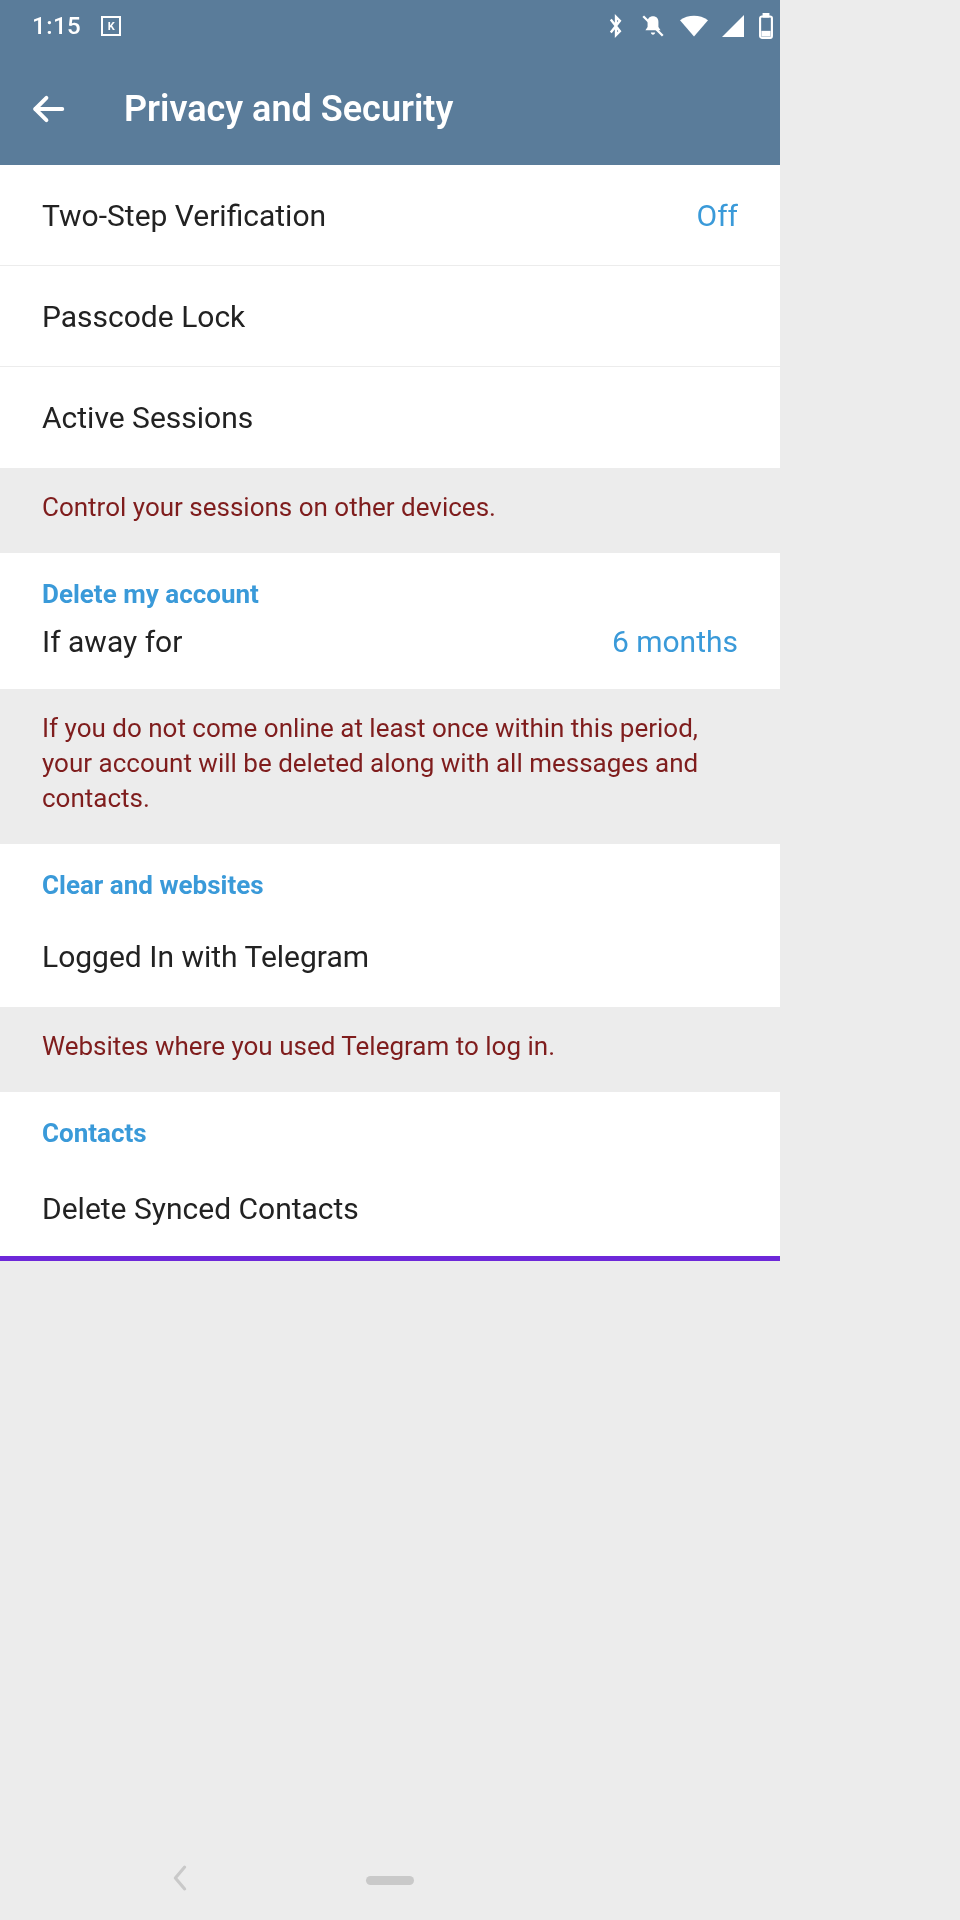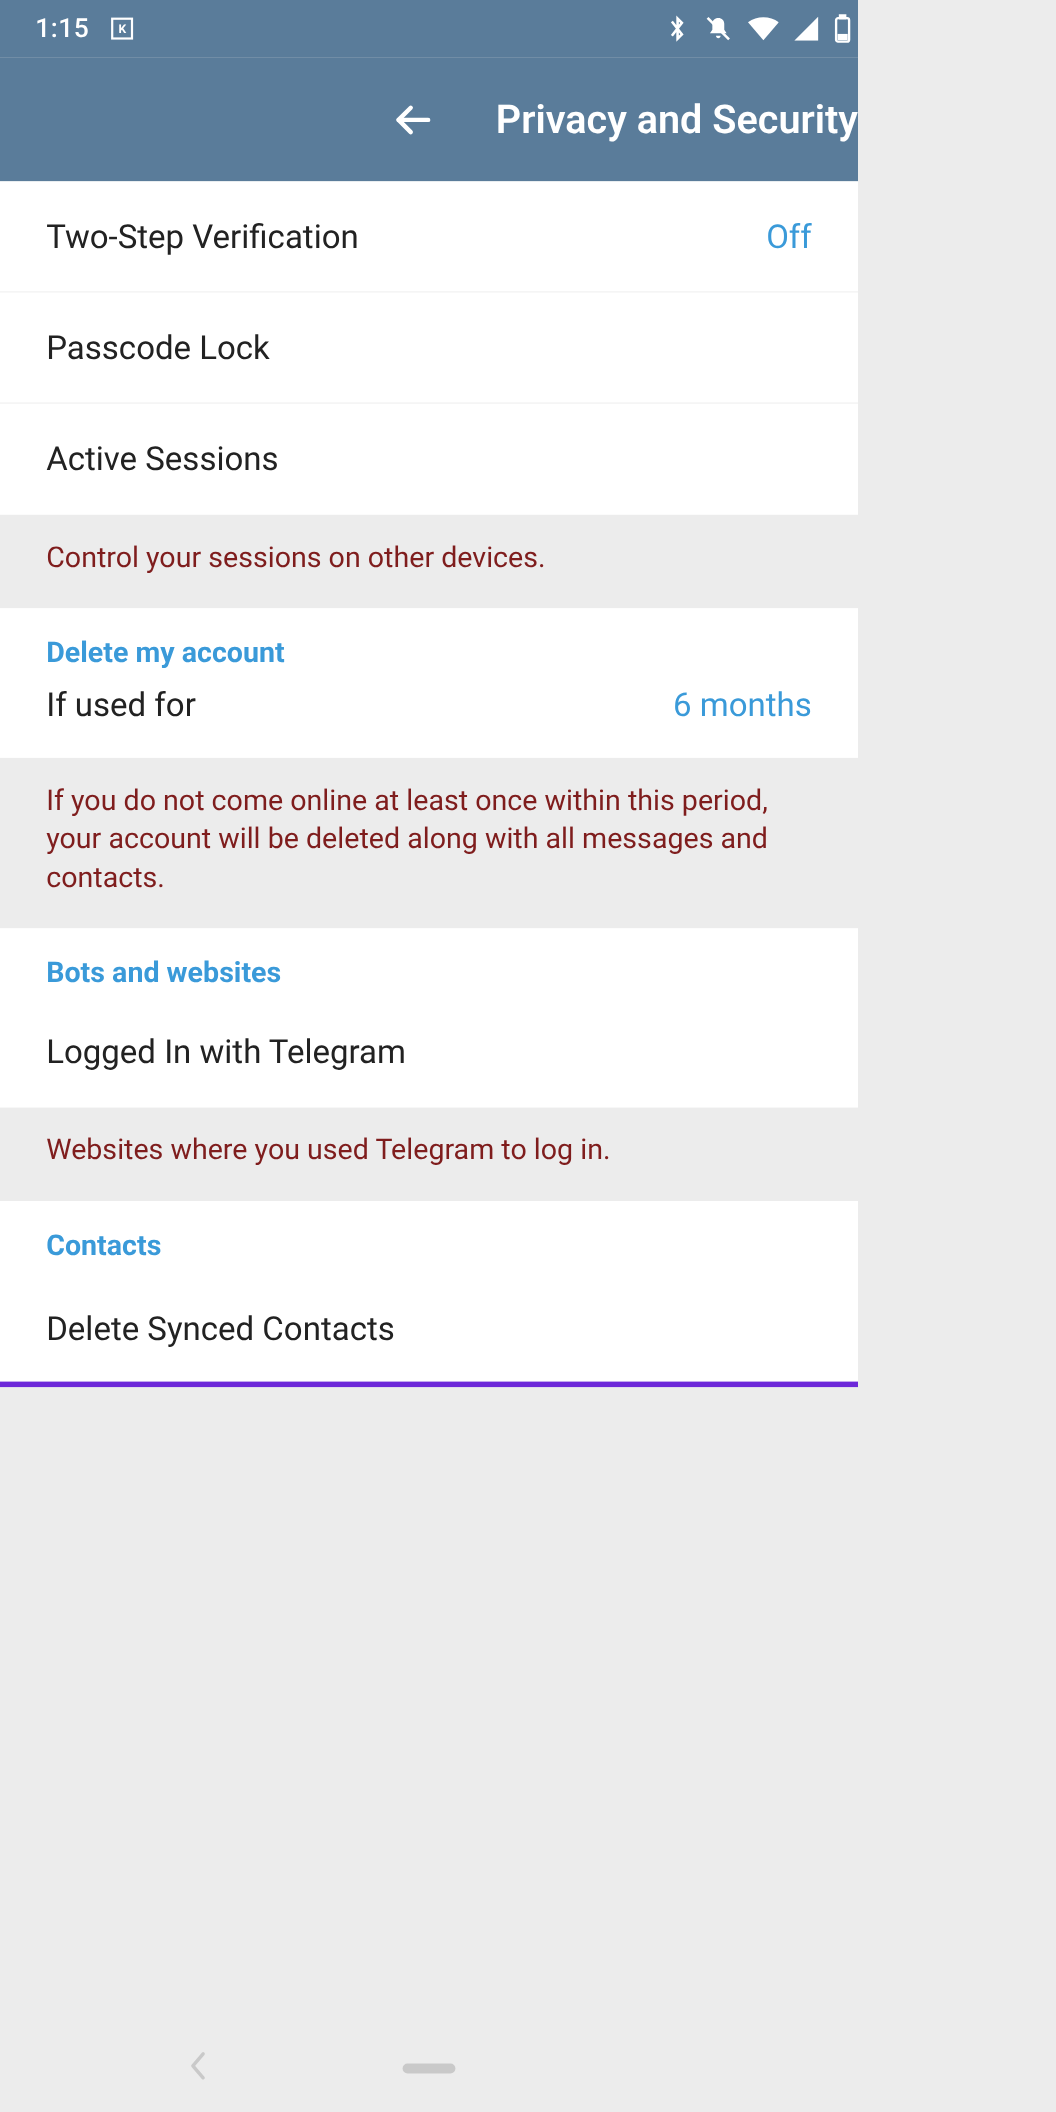--- a/index.html
+++ b/index.html
@@ -1,21 +1,21 @@
 <!DOCTYPE html>
 <html><head>
 <meta charset="utf-8">
 <style>
   * { margin: 0; padding: 0; box-sizing: border-box; }
   html, body { width: 780px; height: 1560px; font-family: -apple-system, Roboto, "Helvetica Neue", Arial, sans-serif; background: #ececec; color: #222; }
   .status-bar { height: 52px; background: #5a7c9a; display: flex; align-items: center; justify-content: space-between; padding: 0 6px 0 32px; color: #fff; font-size: 24px; }
   .status-left { display: flex; align-items: center; gap: 20px; }
   .status-right { display: flex; align-items: center; gap: 14px; }
   .status-right svg, .status-left svg { display: block; }
-  .app-bar { height: 113px; background: #5a7c9a; display: flex; align-items: center; padding-left: 24px; gap: 52px; justify-content: flex-end; }
+  .app-bar { height: 113px; background: #5a7c9a; display: flex; align-items: center; padding-left: 24px; gap: 52px; }
   .back-btn { width: 48px; height: 48px; display: flex; align-items: center; justify-content: center; cursor: pointer; }
   .app-title { color: #fff; font-size: 36px; font-weight: 600; }
   .row { min-height: 101px; display: flex; align-items: center; justify-content: space-between; padding: 0 42px; background: #fff; border-bottom: 1px solid #ececec; cursor: pointer; }
   .row:last-child { border-bottom: none; }
   .row .label { font-size: 30px; color: #222; }
   .row .value { font-size: 30px; color: #3a9ad9; }
   .info { background: #ececec; padding: 22px 42px 28px 42px; color: #7f1d1d; font-size: 26px; line-height: 1.35; }
   .section-header { padding: 26px 42px 6px 42px; color: #3a9ad9; font-size: 26px; font-weight: 700; background: #fff; }
   .if-away-row { min-height: 74px; padding-bottom: 22px; border-bottom: none; }
   .section-block { background: #fff; }
@@ -85,28 +85,28 @@
   </div>
   <div class="row" style="border-bottom:none">
     <span class="label">Active Sessions</span>
   </div>
 </div>
 <div class="info">Control your sessions on other devices.</div>
 
 <div class="section-block">
   <div class="section-header">Delete my account</div>
   <div class="row if-away-row">
-    <span class="label">If used for</span>
+    <span class="label">If away for</span>
     <span class="value">6 months</span>
   </div>
 </div>
 <div class="info">If you do not come online at least once within this period, your account will be deleted along with all messages and contacts.</div>
 
 <div class="section-block">
-  <div class="section-header">Bots and websites</div>
+  <div class="section-header">Clear and websites</div>
   <div class="row" style="border-bottom:none">
     <span class="label">Logged In with Telegram</span>
   </div>
 </div>
 <div class="info">Websites where you used Telegram to log in.</div>
 
 <div class="section-block">
   <div class="section-header">Contacts</div>
   <div class="row" style="margin-top:6px; border-bottom:5px solid #6d28d9">
     <span class="label">Delete Synced Contacts</span>

